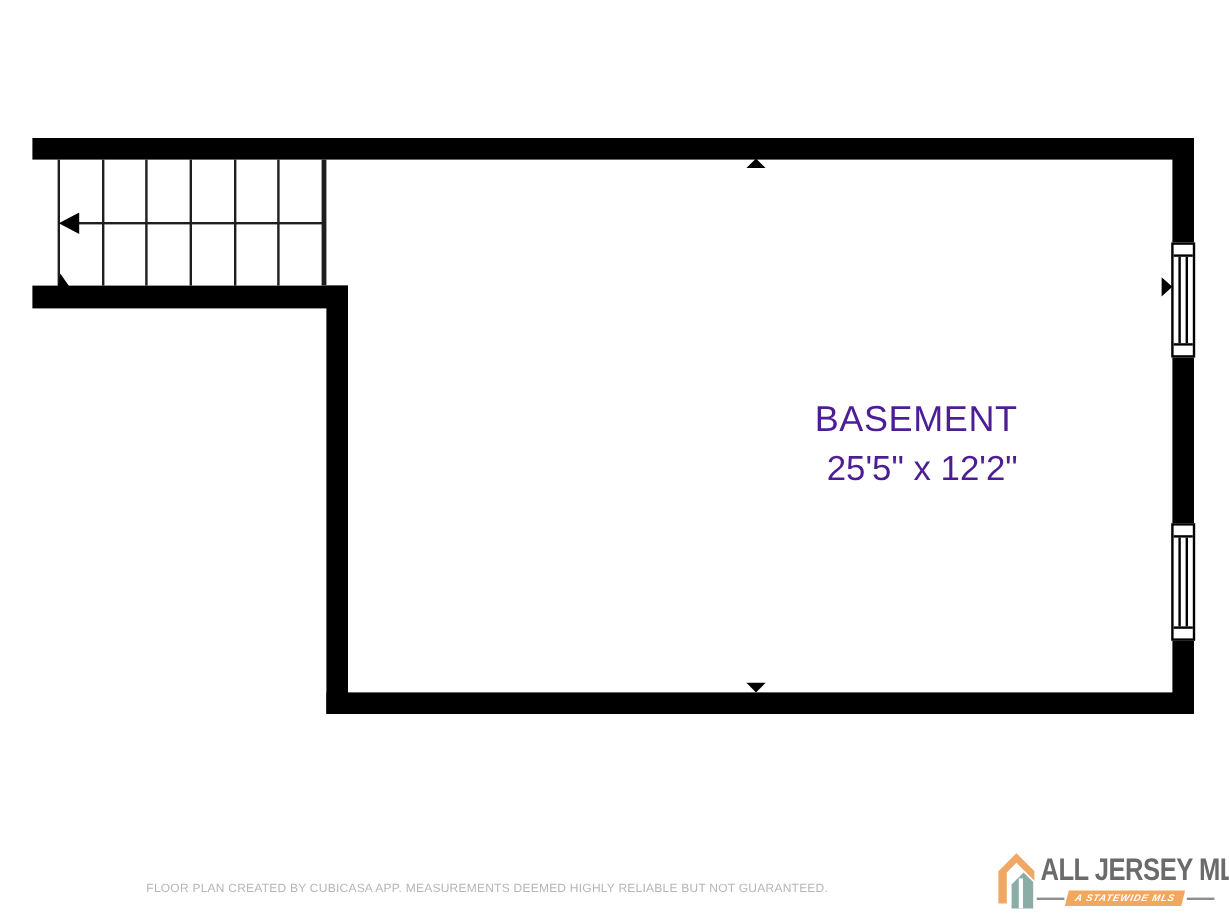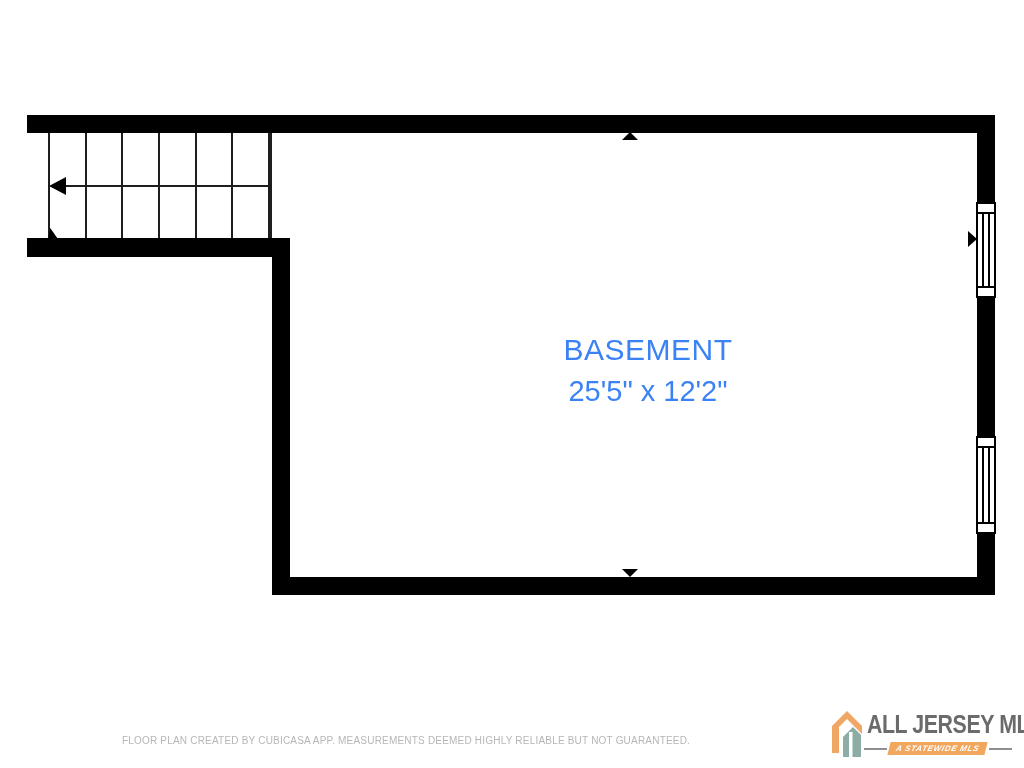--- a/index.html
+++ b/index.html
@@ -67,21 +67,21 @@
   }
   #marker-right {
     left:968px; top:231px;
     border-top:8px solid transparent; border-bottom:8px solid transparent;
     border-left:9px solid #000;
   }
 
   
   .room-label-block {
     position:absolute; left:448px; top:333px; width:400px;
-    text-align:center; color:#3b82f6;
+    text-align:right; color:#4c1d95;
   }
   .room-name { font-size:30px; letter-spacing:0.5px; }
   .room-dims { font-size:29px; margin-top:8px; }
 
   
   .footer {
     position:absolute; left:0; top:735px; width:812px; text-align:center;
     font-size:10px; color:#b6b6b6; letter-spacing:0.2px;
   }
 

